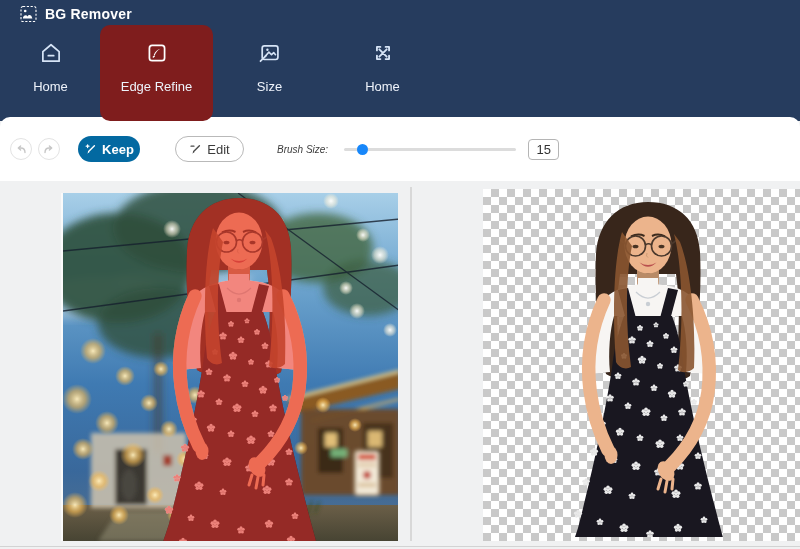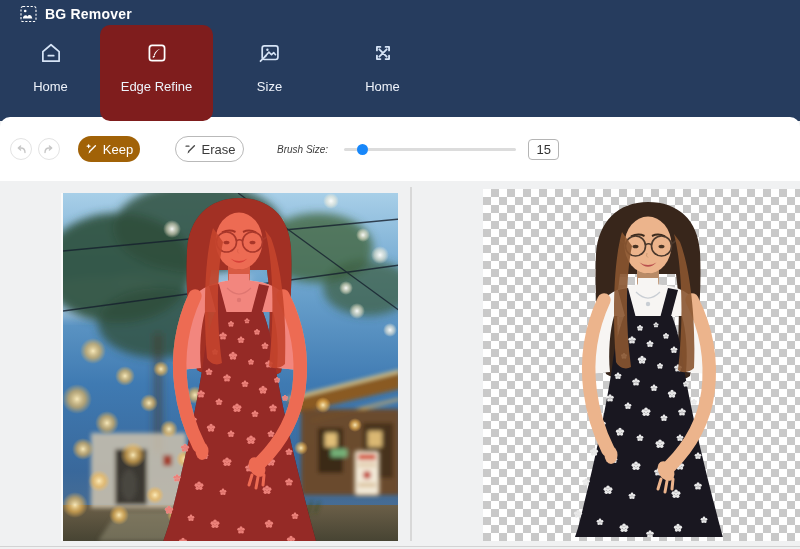--- a/index.html
+++ b/index.html
@@ -16,21 +16,21 @@
   .tab:first-child { width:99px; }
   .tab.active { background:#7f1d1d; border-radius:10px; }
   .tab .ticon { width:26px; height:26px; }
   .tab .tlabel { color:#eef3fb; font-size:13px; margin-top:13px; }
 
   
   .toolbar { position:relative; z-index:2; margin-top:-4px; background:#ffffff; border-radius:10px 10px 0 0; height:64px; display:flex; align-items:center; padding-left:10px; }
   .circle-btn { width:22px; height:22px; border-radius:50%; border:1px solid #e3e3e3; background:#fff; display:flex; align-items:center; justify-content:center; margin-right:6px; cursor:pointer; }
   .pill { height:26px; border-radius:13px; display:flex; align-items:center; justify-content:center; font-size:13px; cursor:pointer; }
   .pill svg { margin-right:5px; }
-  .keep-btn { background:#a16207; color:#fff; width:62px; margin-left:12px; border:none; }
+  .keep-btn { background:#0369a1; color:#fff; width:62px; margin-left:12px; border:none;font-weight:bold; }
   .erase-btn { background:#fff; color:#3b3b3b; width:69px; margin-left:35px; border:1px solid #b9b9b9; }
   .brush-label { margin-left:33px; color:#3c3c3c; font-size:10px;font-style:italic; }
   .slider { position:relative; width:172px; height:14px; margin-left:16px; cursor:pointer; }
   .slider .track { position:absolute; top:6px; left:0; right:0; height:3px; border-radius:2px; background:#dcdcdc; }
   .slider .thumb { position:absolute; top:2px; left:calc(10.5% - 5px); width:11px; height:11px; border-radius:50%; background:#1787fa; }
   .size-input { width:31px; height:21px; margin-left:12px; border:1px solid #b5b5b5; border-radius:4px; text-align:center; font-size:13px; color:#333; font-family:"Liberation Sans", sans-serif; }
 
   
   .content { position:relative; height:368px; background:#f0f1f2; }
   .content::after { content:""; position:absolute; left:0; right:0; bottom:2px; height:1px; background:#d3d3d3; }
@@ -203,21 +203,21 @@
       <path d="M2.2,3.2 H5 M3.6,1.8 V4.6" stroke="#ffffff" stroke-width="1.2" stroke-linecap="round"></path>
     </svg>
     <span>Keep</span>
   </button>
   <button class="pill erase-btn">
     <svg width="13" height="13" viewBox="0 0 13 13">
       <path d="M4.6,8.4 L10.4,2.8" stroke="#4a4a4a" stroke-width="1.4" stroke-linecap="round"></path>
       <path d="M4.8,8.6 L3,10.6 L5.4,9.4 Z" fill="#4a4a4a"></path>
       <path d="M2,3.2 H5" stroke="#4a4a4a" stroke-width="1.2" stroke-linecap="round"></path>
     </svg>
-    <span>Erase</span>
+    <span>Edit</span>
   </button>
   <span class="brush-label">Brush Size:</span>
   <div class="slider">
     <div class="track"></div>
     <div class="thumb"></div>
   </div>
   <input class="size-input" value="15" style="">
 </div>
 
 <div class="content">

